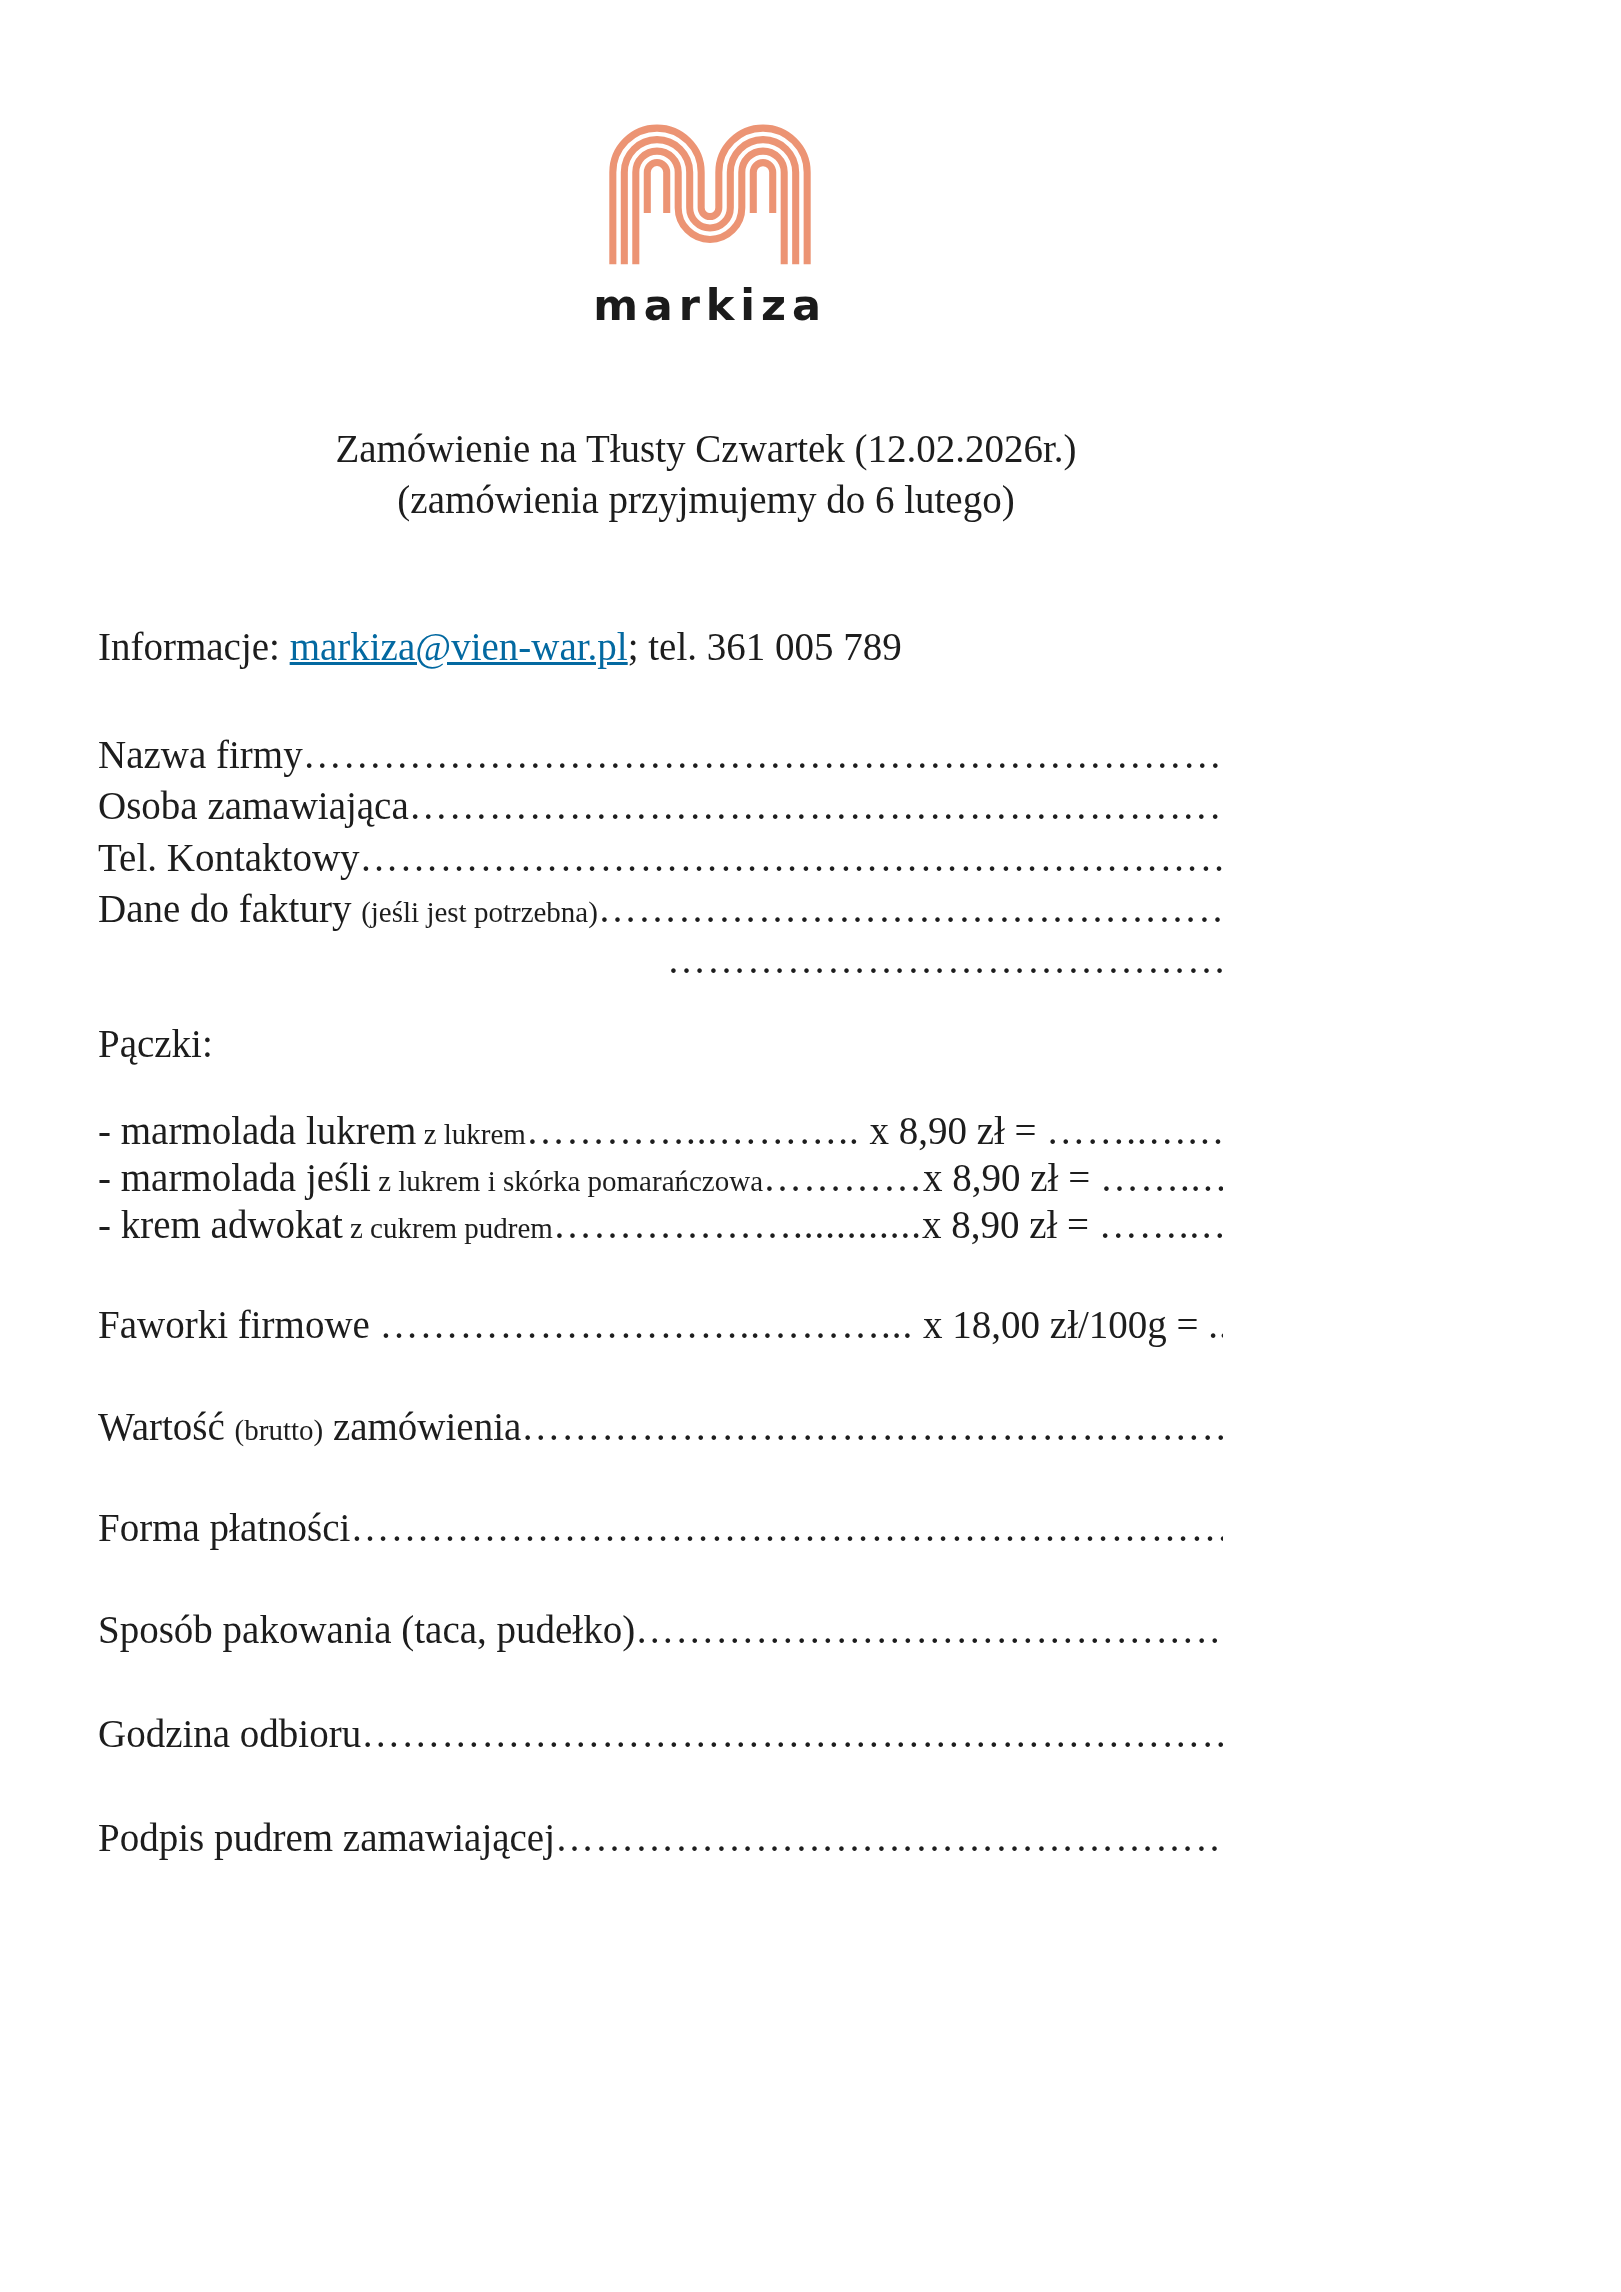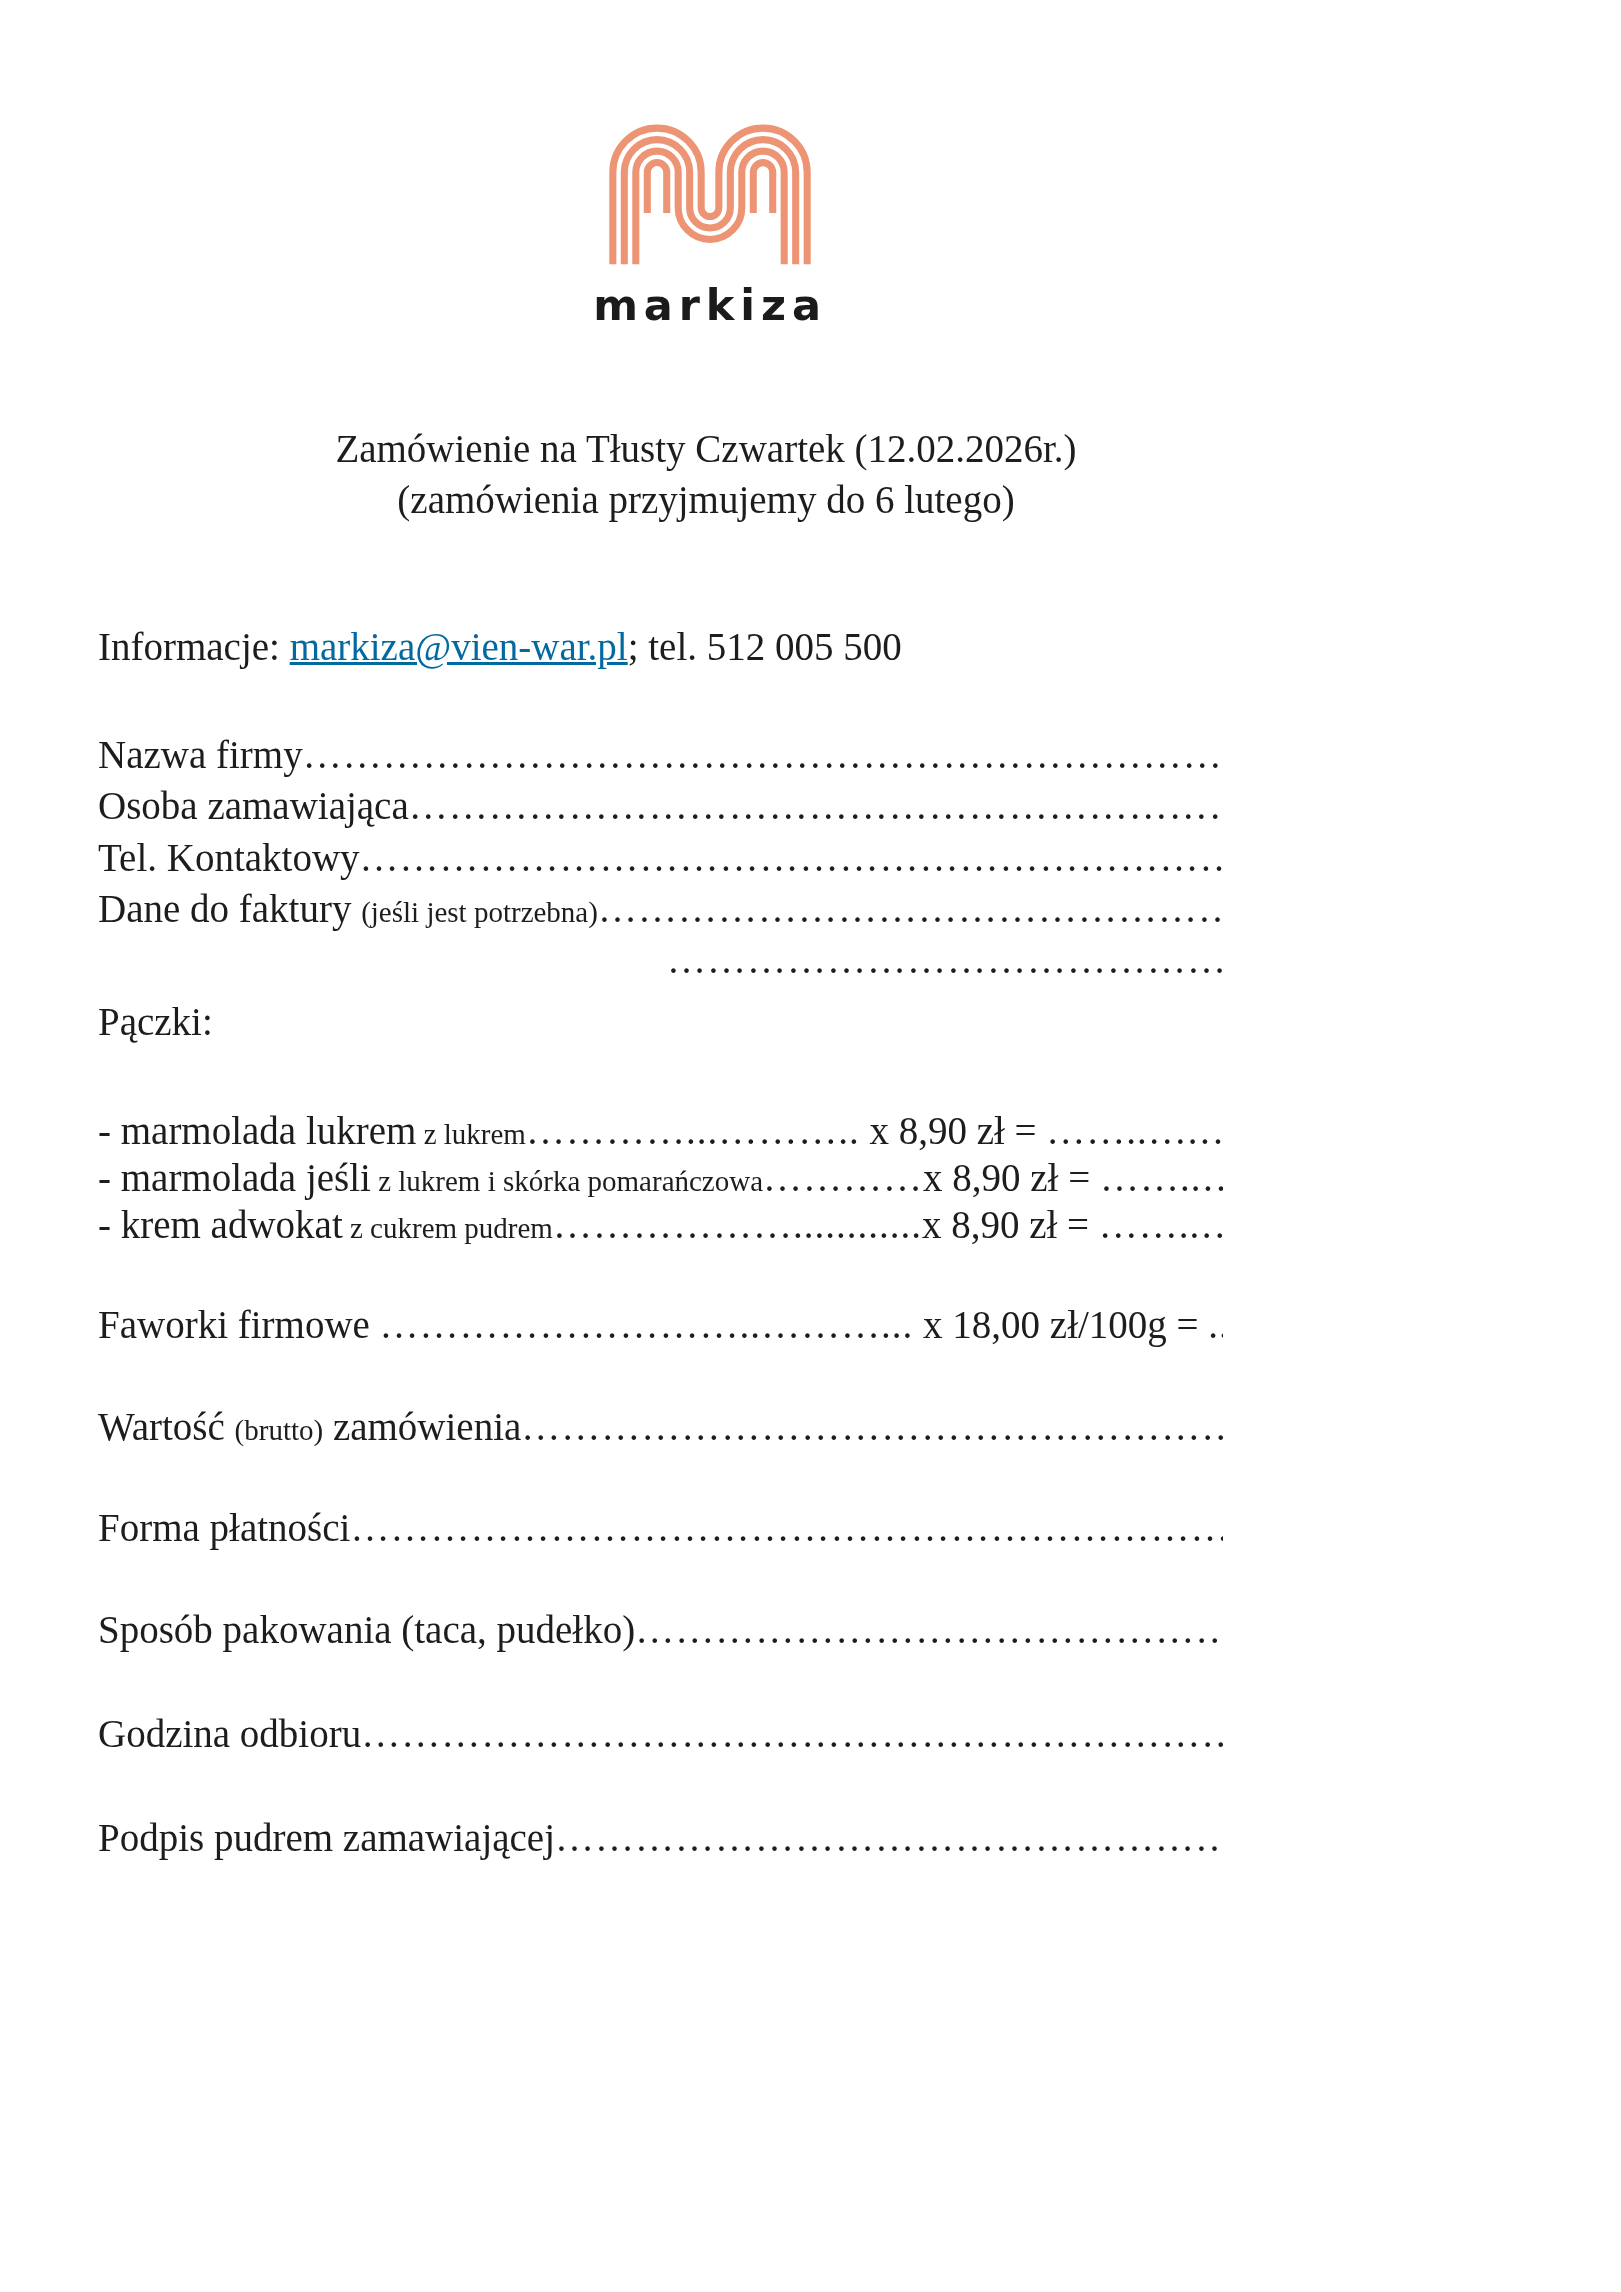--- a/index.html
+++ b/index.html
@@ -41,40 +41,40 @@
     </svg>
   </div>
   <div class="wordmark">markiza</div>
 
   <div class="title-block">
     <div>Zamówienie na Tłusty Czwartek (12.02.2026r.)</div>
     <div>(zamówienia przyjmujemy do 6 lutego)</div>
   </div>
 
   <div class="row" style="top:621px">
-    <span>Informacje: </span><a class="link">markiza@vien-war.pl</a><span>; tel. 512 005 500</span>
+    <span>Informacje: </span><a class="link">markiza@vien-war.pl</a><span>; tel. 361 005 789</span>
   </div>
 
   <div class="row" style="top:729px">
     <span>Nazwa firmy</span><span class="dots">………………………………………………………………………………………………………………………………………………………………</span>
   </div>
   <div class="row" style="top:780px">
     <span>Osoba zamawiająca</span><span class="dots">………………………………………………………………………………………………………………………………………………………………</span>
   </div>
   <div class="row" style="top:832px">
     <span>Tel. Kontaktowy</span><span class="dots">………………………………………………………………………………………………………………………………………………………………</span>
   </div>
   <div class="row" style="top:883px">
     <span>Dane do faktury </span><span class="small">(jeśli jest potrzebna)</span><span class="dots">………………………………………………………………………………………………………………………………………………………………</span>
   </div>
   <div class="row indent" style="top:934px">
     <span class="dots">……………………………………………………………………………………………………………………</span>
   </div>
 
-  <div class="row" style="top:996px">
+  <div class="row" style="top:1018px">
     <span>Pączki:</span>
   </div>
 
   <div class="row" style="top:1105px">
     <span>- marmolada lukrem</span><span class="small"> z lukrem</span><span class="dots">…………...………..</span><span> x 8,90 zł = </span><span class="dots">……..….…………………</span>
   </div>
   <div class="row" style="top:1152px">
     <span>- marmolada jeśli</span><span class="small"> z lukrem i skórka pomarańczowa</span><span class="dots">…………</span><span>x 8,90 zł = </span><span class="dots">……..….…………………</span>
   </div>
   <div class="row" style="top:1199px">

